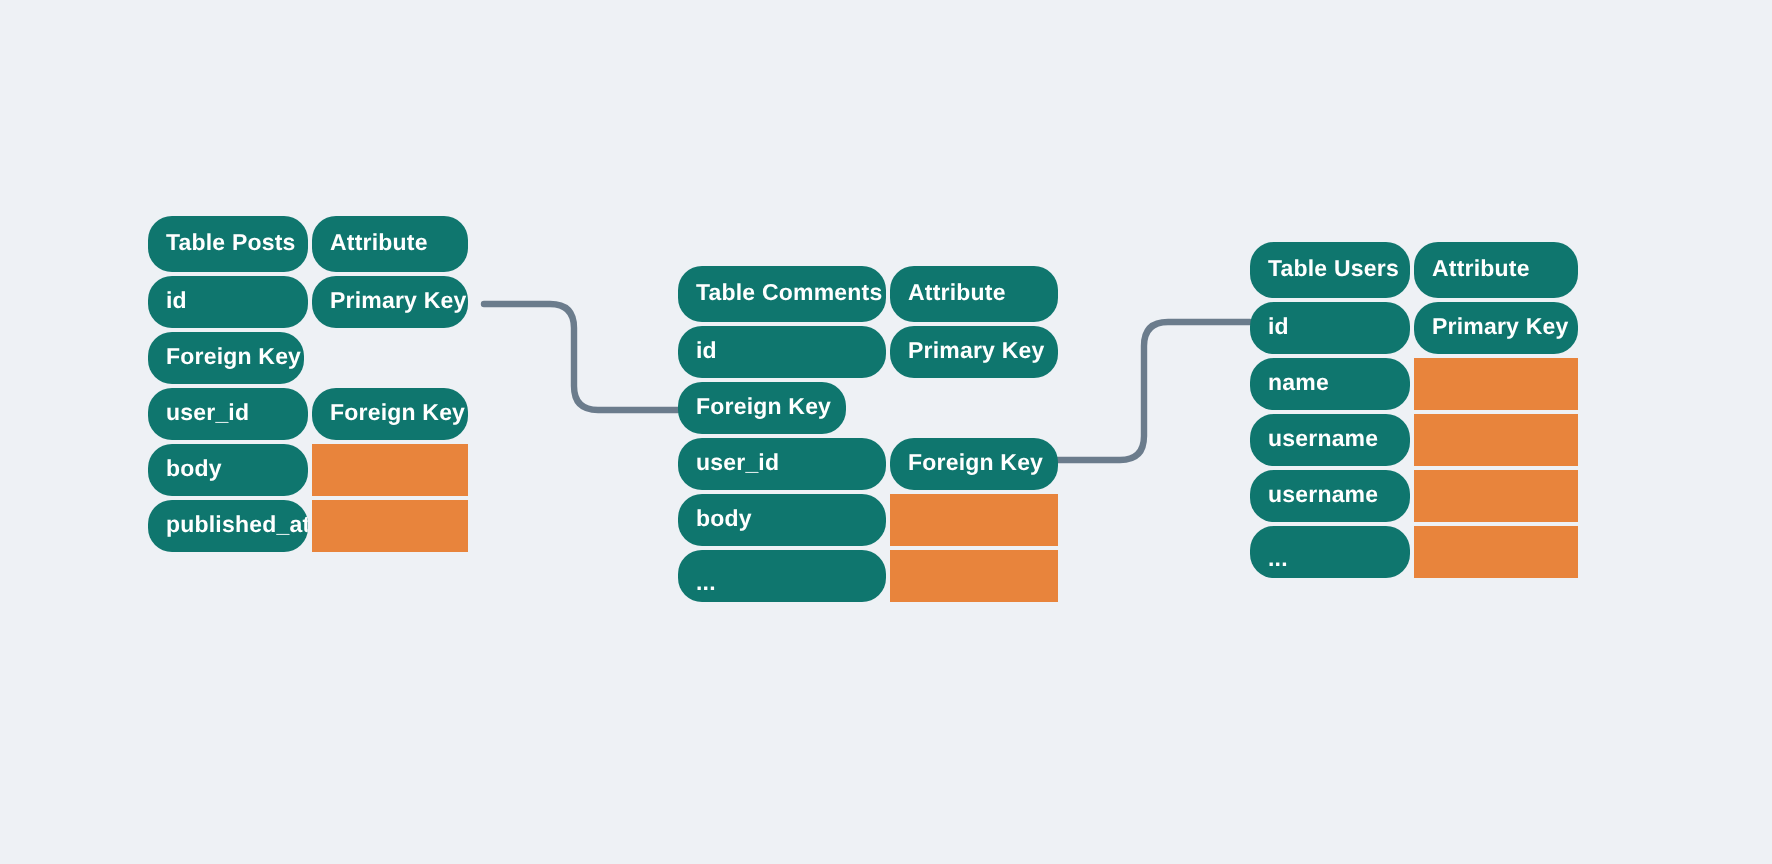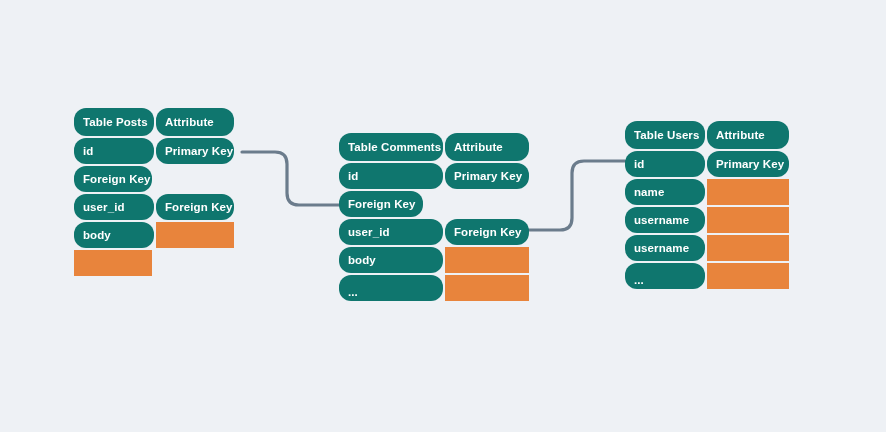--- a/index.html
+++ b/index.html
@@ -116,20 +116,21 @@
     </div>
     <div class="er-row">
       <div class="er-cell filled col-name">user_id</div>
       <div class="er-cell filled col-attr">Foreign Key</div>
     </div>
     <div class="er-row">
       <div class="er-cell filled col-name">body</div>
       <div class="er-cell empty col-attr"></div>
     </div>
     <div class="er-row">
+      <div class="er-cell filled col-name">published_at</div>
       <div class="er-cell empty col-attr"></div>
     </div>
   </div>
 
   <div class="er-table tbl-comments" style="left:339px; top:133px;text-align:right;">
     <div class="er-row header">
       <div class="er-cell filled col-name">Table Comments</div>
       <div class="er-cell filled col-attr">Attribute</div>
     </div>
 

